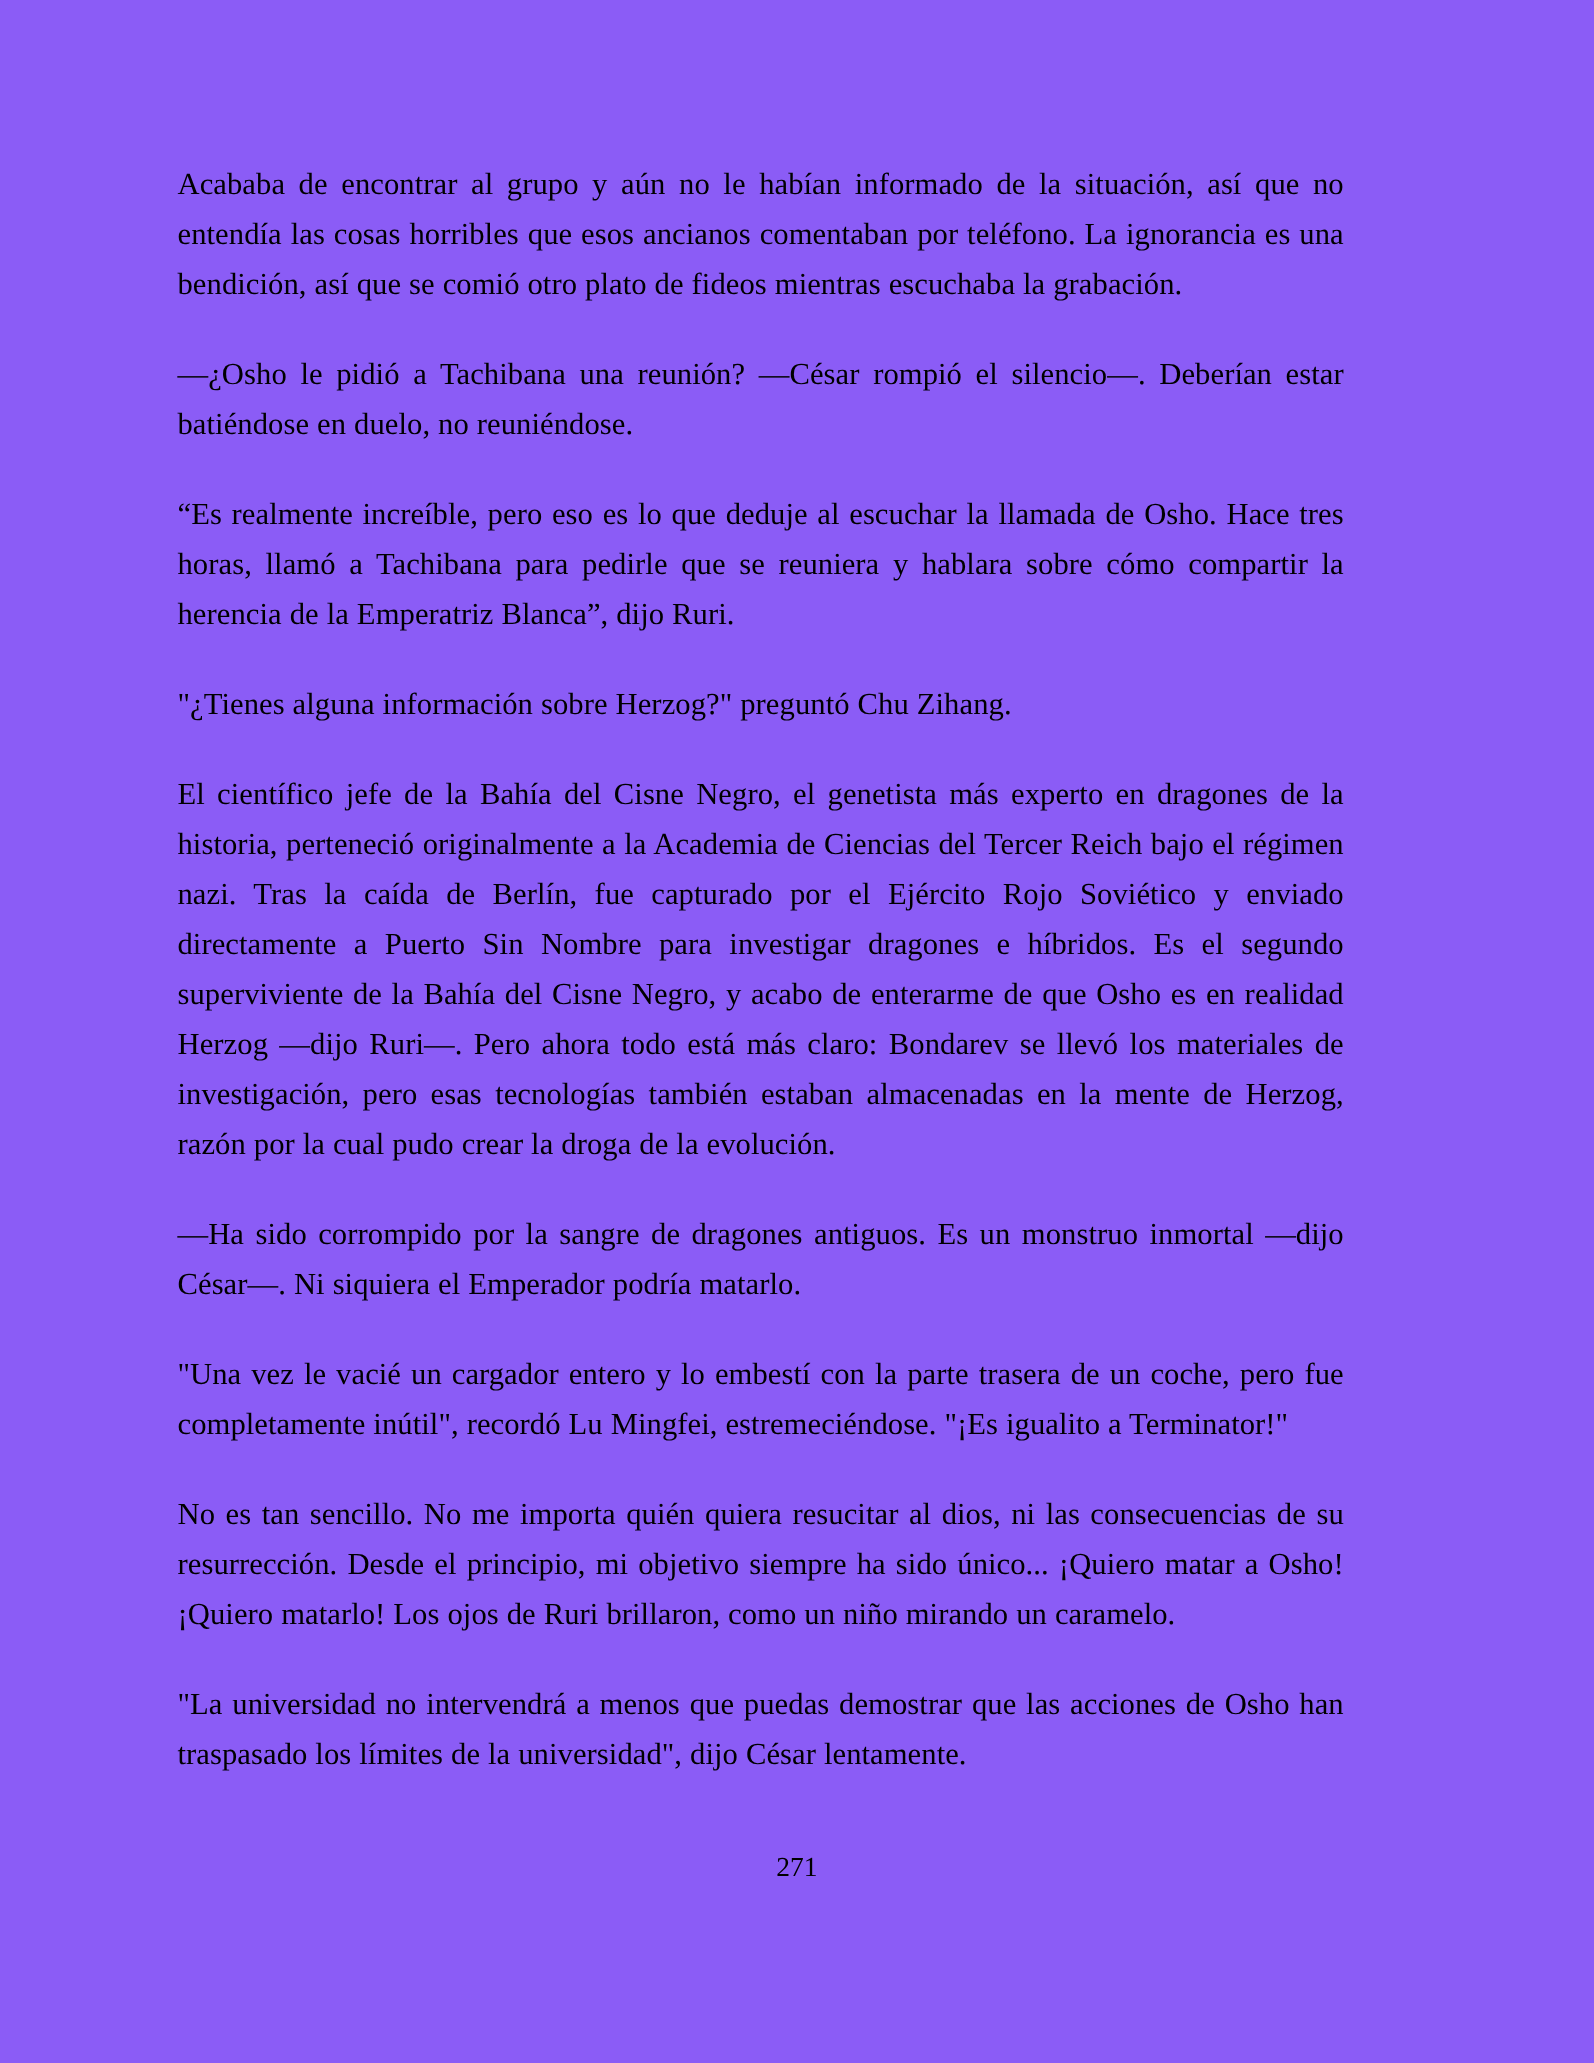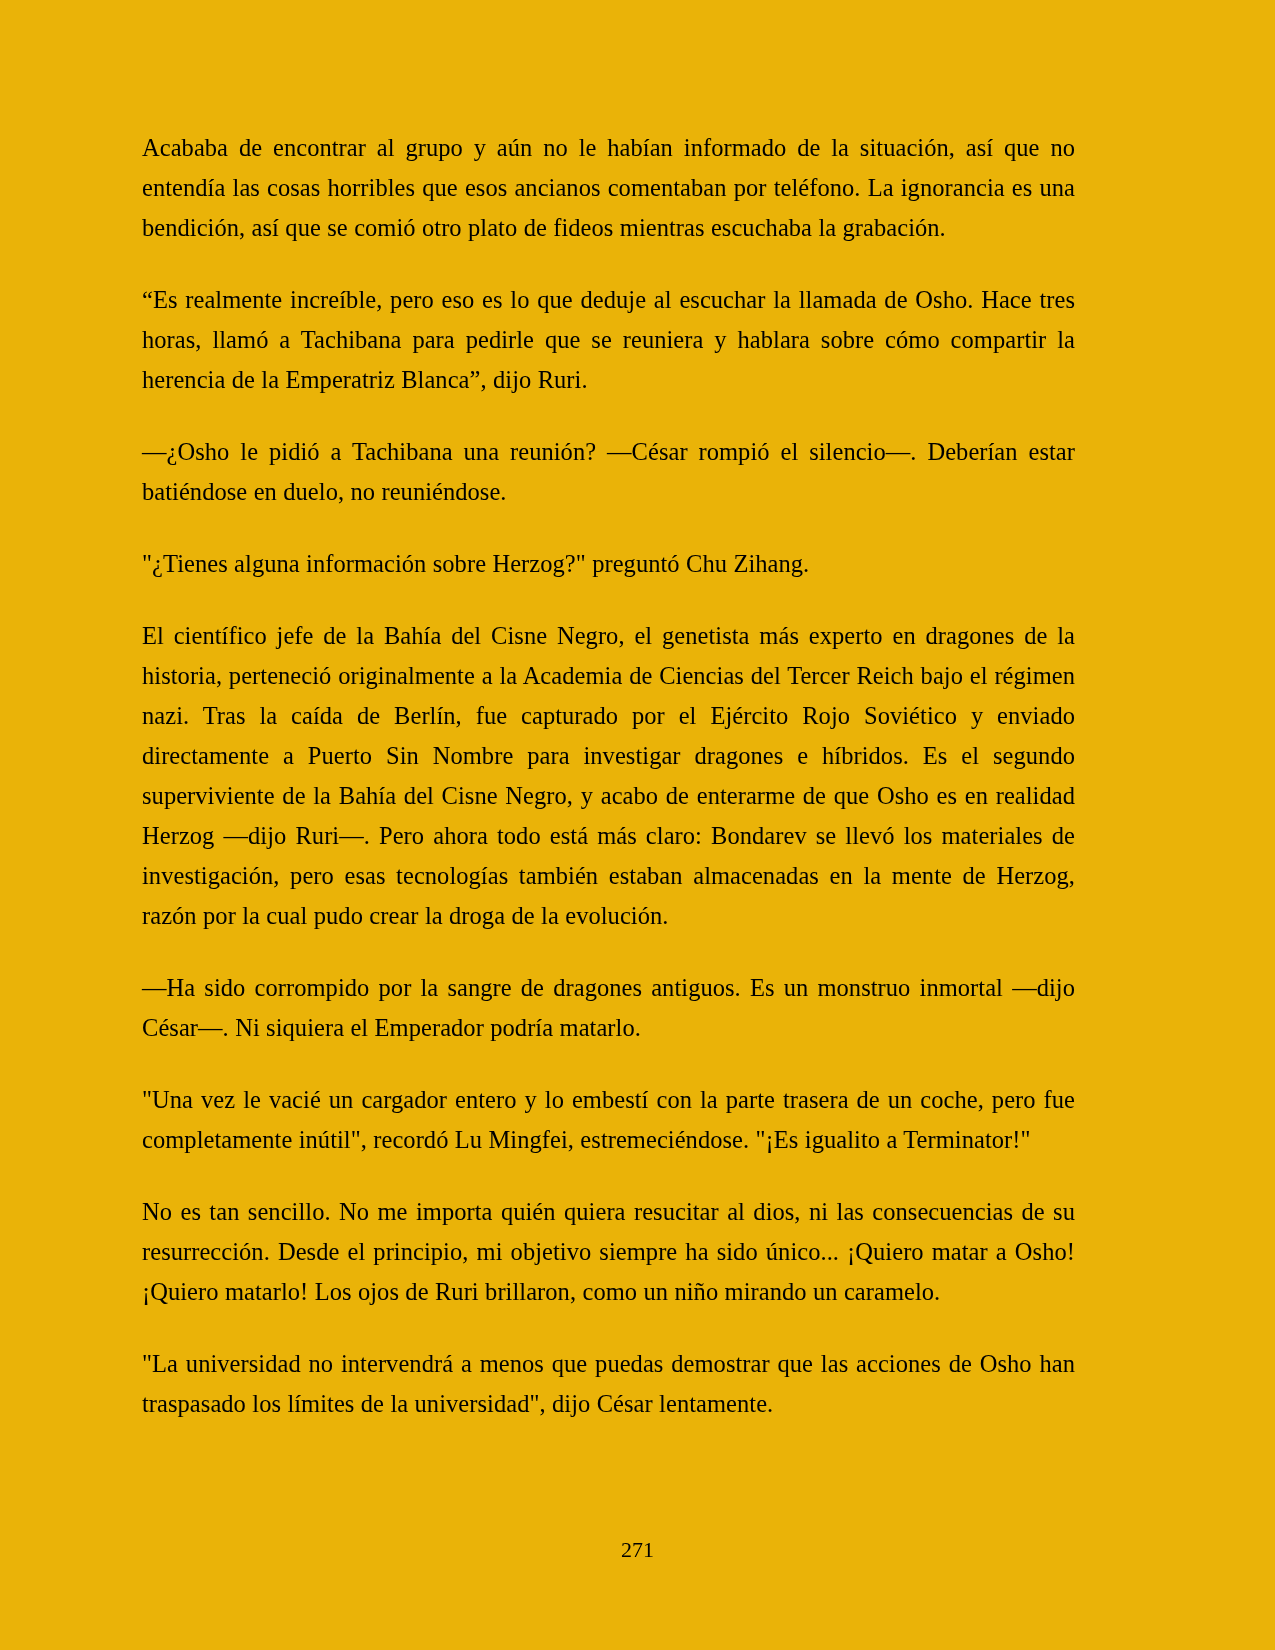--- a/index.html
+++ b/index.html
@@ -12,21 +12,21 @@
     height: 1650px;
     font-family: "Liberation Serif", "DejaVu Serif", serif;
     color: #000000;
     -webkit-font-smoothing: antialiased;
   }
   .page {
     position: relative;
     width: 1275px;
     height: 1650px;
     box-sizing: border-box;
-    background: #eab308;
+    background: #8b5cf6;
     overflow: hidden;
   }
   .content {
     position: absolute;
     left: 142px;
     top: 128px;
     width: 933px;
   }
   .para {
     margin: 0 0 32px 0;
@@ -37,39 +37,39 @@
     hyphens: none;
     letter-spacing: 0.05px;
     word-spacing: 0.2px;
   }
   .para:last-child {
     margin-bottom: 0;
   }
   .footer {
     position: absolute;
     left: 0;
-    top: 1536px;
+    top: 1480px;
     width: 1275px;
     text-align: center;
   }
   .page-number {
     font-size: 22px;
     line-height: 28px;
     font-family: "Liberation Serif", "DejaVu Serif", serif;
   }
 </style>
 </head>
 <body>
 
 <div class="page">
 
   <div class="content">
     <p class="para">Acababa de encontrar al grupo y aún no le habían informado de la situación, así que no entendía las cosas horribles que esos ancianos comentaban por teléfono. La ignorancia es una bendición, así que se comió otro plato de fideos mientras escuchaba la grabación.</p>
+    <p class="para">—¿Osho le pidió a Tachibana una reunión? —César rompió el silencio—. Deberían estar batiéndose en duelo, no reuniéndose.</p>
     <p class="para">“Es realmente increíble, pero eso es lo que deduje al escuchar la llamada de Osho. Hace tres horas, llamó a Tachibana para pedirle que se reuniera y hablara sobre cómo compartir la herencia de la Emperatriz Blanca”, dijo Ruri.</p>
-    <p class="para">—¿Osho le pidió a Tachibana una reunión? —César rompió el silencio—. Deberían estar batiéndose en duelo, no reuniéndose.</p>
     <p class="para">"¿Tienes alguna información sobre Herzog?" preguntó Chu Zihang.</p>
     <p class="para">El científico jefe de la Bahía del Cisne Negro, el genetista más experto en dragones de la historia, perteneció originalmente a la Academia de Ciencias del Tercer Reich bajo el régimen nazi. Tras la caída de Berlín, fue capturado por el Ejército Rojo Soviético y enviado directamente a Puerto Sin Nombre para investigar dragones e híbridos. Es el segundo superviviente de la Bahía del Cisne Negro, y acabo de enterarme de que Osho es en realidad Herzog —dijo Ruri—. Pero ahora todo está más claro: Bondarev se llevó los materiales de investigación, pero esas tecnologías también estaban almacenadas en la mente de Herzog, razón por la cual pudo crear la droga de la evolución.</p>
     <p class="para">—Ha sido corrompido por la sangre de dragones antiguos. Es un monstruo inmortal —dijo César—. Ni siquiera el Emperador podría matarlo.</p>
     <p class="para">"Una vez le vacié un cargador entero y lo embestí con la parte trasera de un coche, pero fue completamente inútil", recordó Lu Mingfei, estremeciéndose. "¡Es igualito a Terminator!"</p>
     <p class="para">No es tan sencillo. No me importa quién quiera resucitar al dios, ni las consecuencias de su resurrección. Desde el principio, mi objetivo siempre ha sido único... ¡Quiero matar a Osho! ¡Quiero matarlo! Los ojos de Ruri brillaron, como un niño mirando un caramelo.</p>
     <p class="para">"La universidad no intervendrá a menos que puedas demostrar que las acciones de Osho han traspasado los límites de la universidad", dijo César lentamente.</p>
   </div>
 
   <div class="footer">
     <span class="page-number">271</span>

